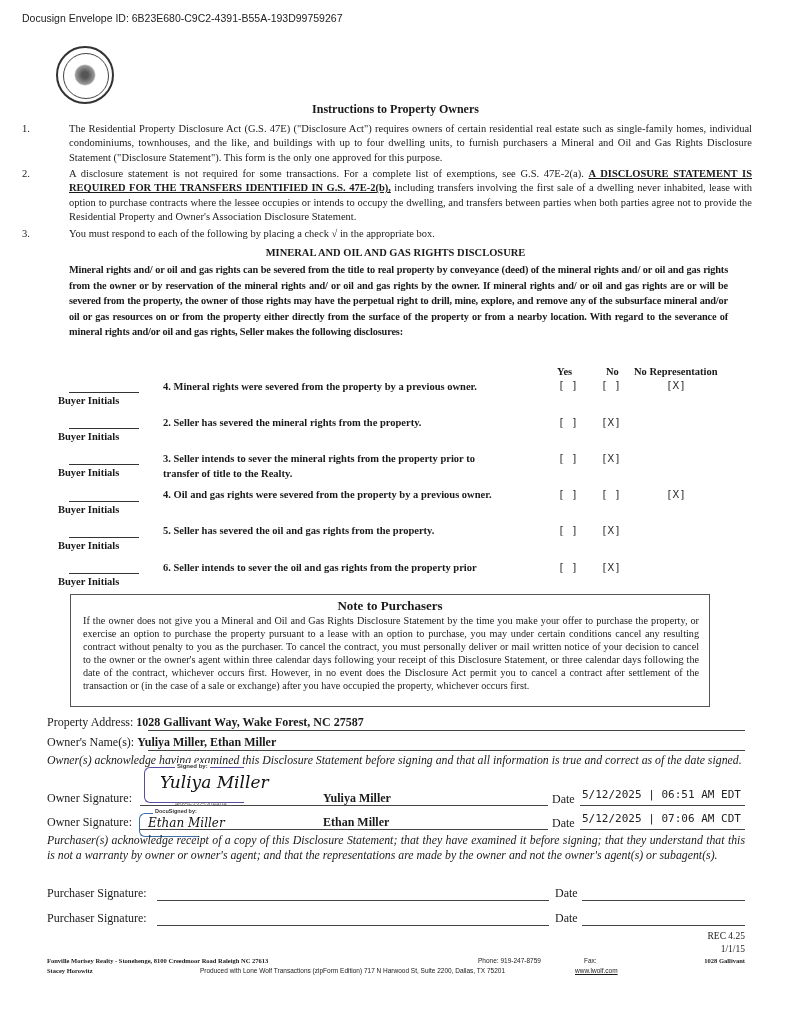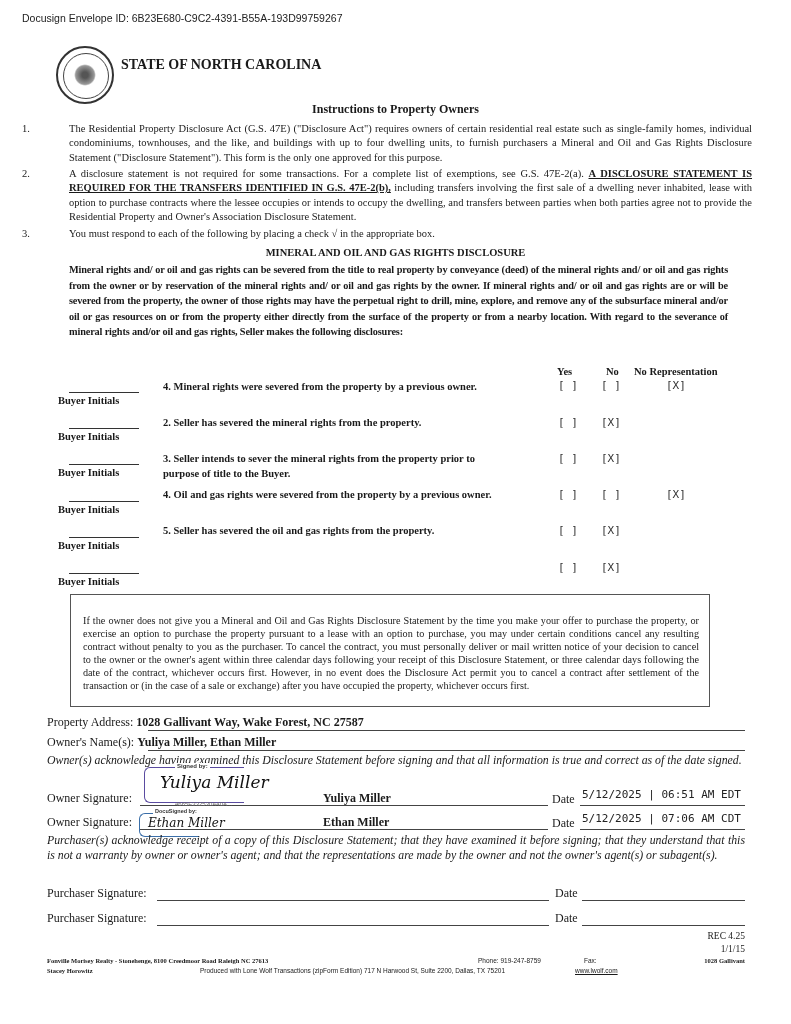--- a/index.html
+++ b/index.html
@@ -35,21 +35,20 @@
   .foot { font-family: "Liberation Sans", sans-serif; font-size: 6.5px; }
   .foot-b { font-family: "Liberation Serif", serif; font-weight: bold; font-size: 6.5px; }
 </style>
 </head>
 <body>
 
 <div class="abs envelope">Docusign Envelope ID: 6B23E680-C9C2-4391-B55A-193D99759267</div>
 
 <div class="abs seal"></div>
 <div class="abs title">
-  <div>STATE OF NORTH CAROLINA</div>
 </div>
 
 <div class="abs subtitle-center" style="top:102px;">Instructions to Property Owners</div>
 
 <div class="abs num-item" style="top:122px;">
   <span class="n" style="left:0;">1.</span>
   <div class="t">The Residential Property Disclosure Act (G.S. 47E) ("Disclosure Act") requires owners of certain residential real estate such as single-family homes, individual condominiums, townhouses, and the like, and buildings with up to four dwelling units, to furnish purchasers a Mineral and Oil and Gas Rights Disclosure Statement ("Disclosure Statement"). This form is the only one approved for this purpose.</div>
 </div>
 <div class="abs num-item" style="top:167px;">
   <span class="n">2.</span>
@@ -81,21 +80,21 @@
 <div class="abs q" style="top:416px;">
     <div>2. Seller has severed the mineral rights from the property.</div>
   </div>
 <div class="abs cb" style="left:558px; top:416px;">[  ]</div>
 <div class="abs cb" style="left:601px; top:416px;">[X]</div>
 
 <div class="abs init-line" style="top:464px;"></div>
 <div class="abs init-lbl" style="top:467px;">Buyer Initials</div>
 <div class="abs q" style="top:452px;">
   <div>3. Seller intends to sever the mineral rights from the property prior to</div>
-  <div>purpose of title to the Buyer.</div>
+  <div>transfer of title to the Realty.</div>
 </div>
 <div class="abs cb" style="left:558px; top:452px;">[  ]</div>
 <div class="abs cb" style="left:601px; top:452px;">[X]</div>
 
 <div class="abs init-line" style="top:501px;"></div>
 <div class="abs init-lbl" style="top:504px;">Buyer Initials</div>
 <div class="abs q" style="top:488px; width:380px;">
     <div>4. Oil and gas rights were severed from the property by a previous owner.</div>
   </div>
 <div class="abs cb" style="left:558px; top:488px;">[  ]</div>
@@ -106,25 +105,27 @@
 <div class="abs init-lbl" style="top:540px;">Buyer Initials</div>
 <div class="abs q" style="top:524px;">
     <div>5. Seller has severed the oil and gas rights from the property.</div>
   </div>
 <div class="abs cb" style="left:558px; top:524px;">[  ]</div>
 <div class="abs cb" style="left:601px; top:524px;">[X]</div>
 
 <div class="abs init-line" style="top:573px;"></div>
 <div class="abs init-lbl" style="top:576px;">Buyer Initials</div>
 <div class="abs q" style="top:561px;">
+  <div>6. Seller intends to sever the oil and gas rights from the property prior</div>
 </div>
 <div class="abs cb" style="left:558px; top:561px;">[  ]</div>
 <div class="abs cb" style="left:601px; top:561px;">[X]</div>
 
 <div class="abs note-box">
+  <div class="note-title">Note to Purchasers</div>
   <div class="note-text">If the owner does not give you a Mineral and Oil and Gas Rights Disclosure Statement by the time you make your offer to purchase the property, or exercise an option to purchase the property pursuant to a lease with an option to purchase, you may under certain conditions cancel any resulting contract without penalty to you as the purchaser. To cancel the contract, you must personally deliver or mail written notice of your decision to cancel to the owner or the owner's agent within three calendar days following your receipt of this Disclosure Statement, or three calendar days following the date of the contract, whichever occurs first. However, in no event does the Disclosure Act permit you to cancel a contract after settlement of the transaction or (in the case of a sale or exchange) after you have occupied the property, whichever occurs first.</div>
 </div>
 
 <div class="abs field" style="left:47px; top:715px;">
   <span>Property Address:</span>
   <span class="v">1028 Gallivant Way, Wake Forest, NC  27587</span>
 </div>
 <div class="abs hline" style="left:148px; top:730px; width:597px;"></div>
 
 <div class="abs field" style="left:47px; top:735px;">

